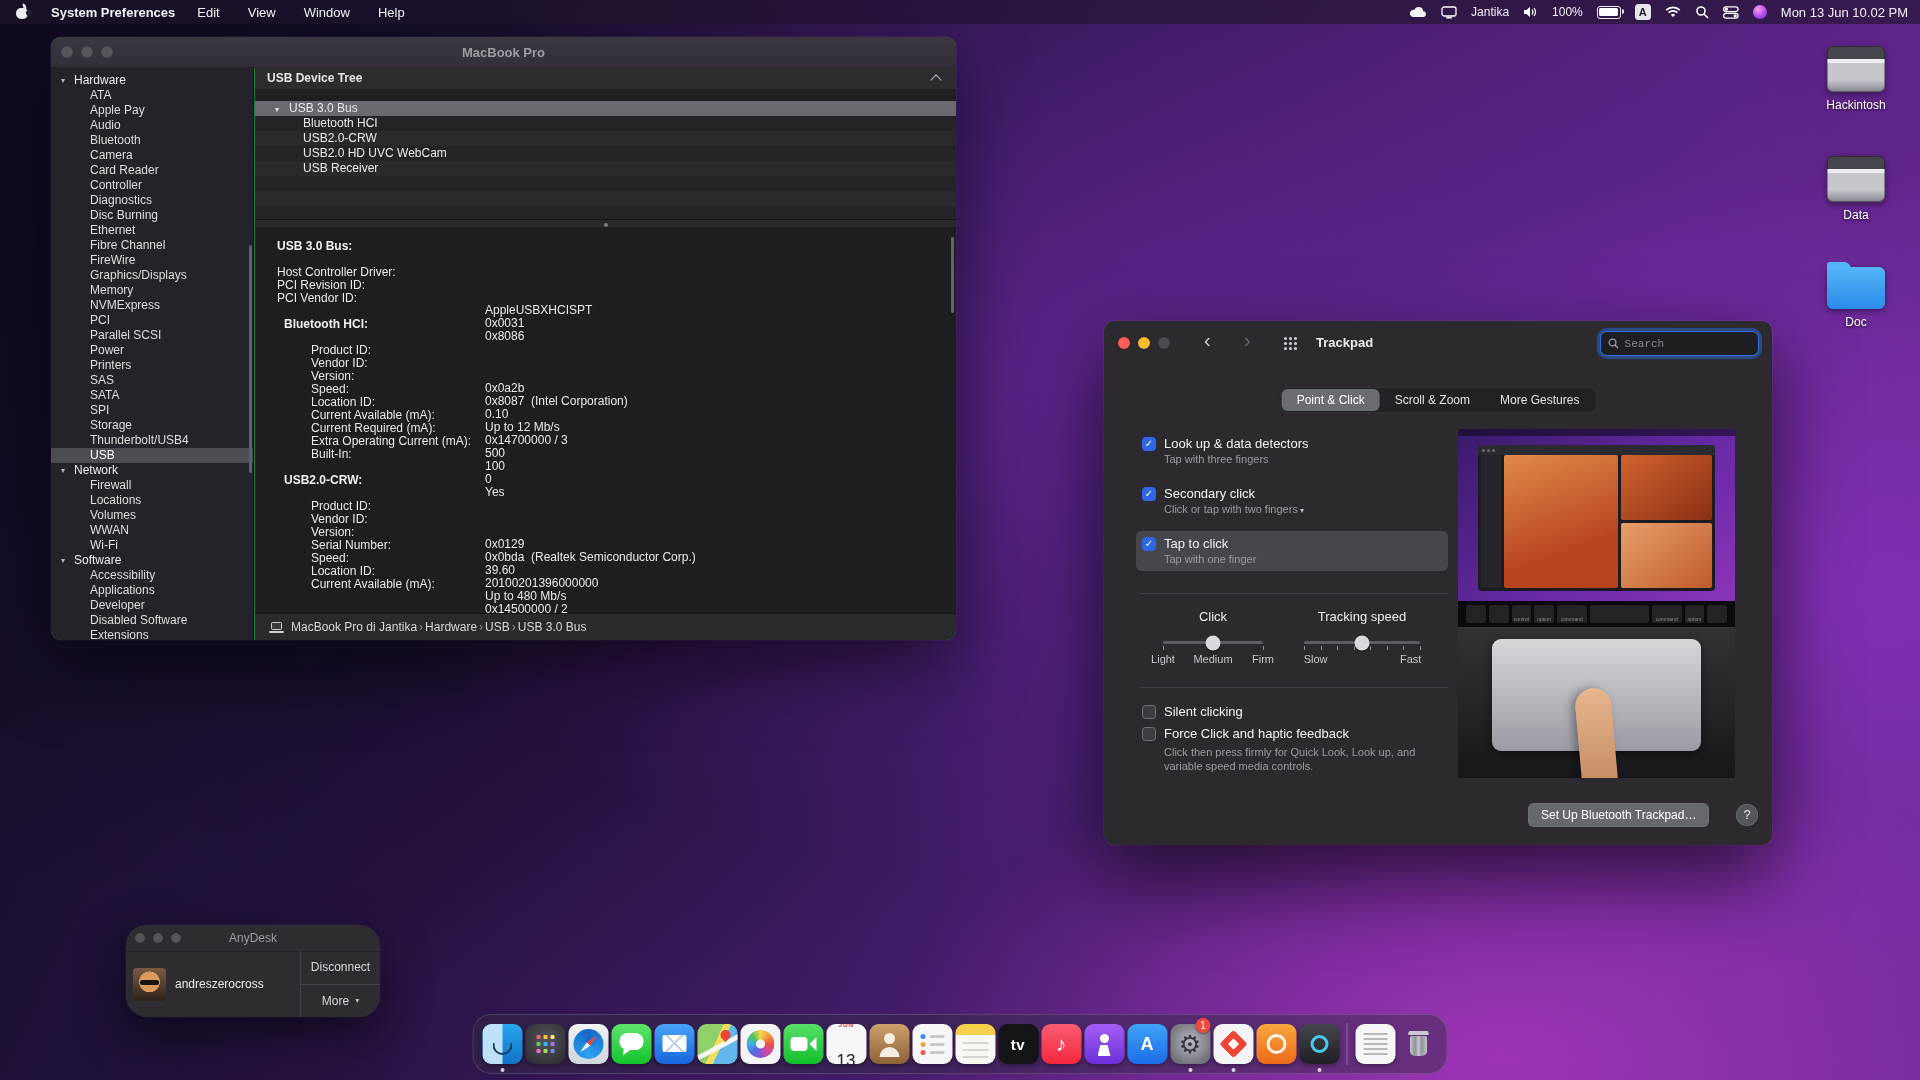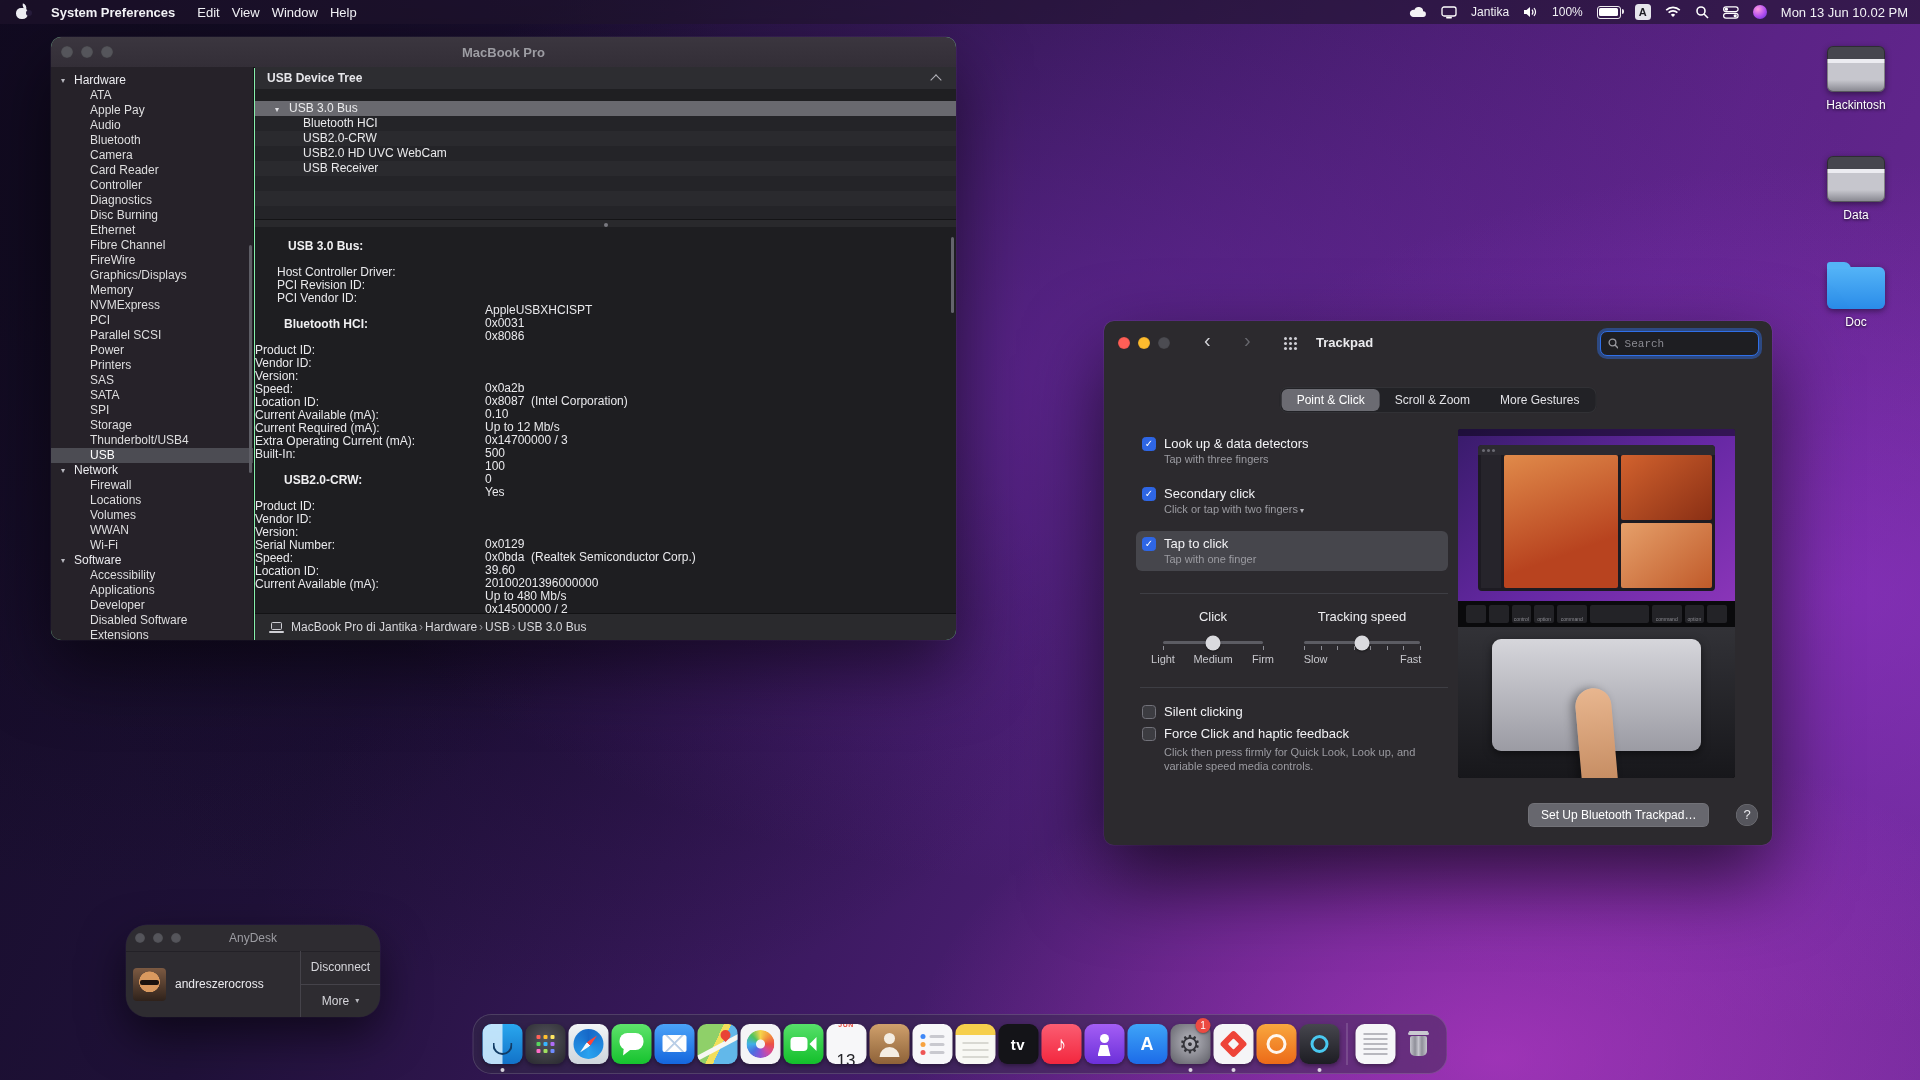--- a/index.html
+++ b/index.html
@@ -8,40 +8,40 @@
     radial-gradient(1250px 720px at 96% 55%, rgba(152,54,208,.55), transparent 60%),
     radial-gradient(1350px 820px at 58% 35%, rgba(120,46,180,.50), transparent 62%),
     radial-gradient(900px 1000px at 6% 18%, rgba(16,10,30,.92), transparent 70%),
     radial-gradient(700px 500px at 30% 60%, rgba(20,10,40,.45), transparent 70%),
     linear-gradient(115deg,#140c26 0%,#1f1138 28%,#3d1a62 52%,#5b2386 74%,#6d2a98 100%);}
 
   
   .menubar{position:absolute;top:0;left:0;right:0;height:24px;background:rgba(30,20,44,.62);display:flex;align-items:center;color:#f1f1f5;font-size:13px;z-index:50;}
   .mb-left{display:flex;align-items:center;gap:22px;padding-left:16px;}
   .mb-app{font-weight:bold;}
-  .mb-menus{display:flex;gap:12px;}
+  .mb-menus{display:flex;gap:28px;}
   .mb-right{margin-left:auto;display:flex;align-items:center;gap:14px;padding-right:12px;}
   .apple{position:relative;width:13px;height:16px;display:inline-block;}
   .apple::before{content:"";position:absolute;left:0;top:4px;width:12px;height:11px;background:#ededf2;border-radius:5px 5px 5.5px 5.5px;}
   .apple::after{content:"";position:absolute;right:-3px;top:6px;width:6px;height:6px;border-radius:50%;background:#261b3a;}
   .apple i{position:absolute;top:0;left:5.5px;width:5px;height:5px;background:#ededf2;border-radius:0 100% 0 100%;transform:rotate(18deg);}
   .batt{width:22px;height:11px;border:1px solid rgba(255,255,255,.9);border-radius:3px;position:relative;}
   .batt::before{content:"";position:absolute;inset:1.5px;background:#fff;border-radius:1.5px;}
   .batt::after{content:"";position:absolute;right:-4px;top:2.5px;width:2px;height:5px;background:rgba(255,255,255,.9);border-radius:0 2px 2px 0;}
   .input-src{width:16px;height:16px;background:#e6e6ec;color:#1c1c22;border-radius:3.5px;font-size:11px;font-weight:bold;display:flex;align-items:center;justify-content:center;}
   .orb{width:14px;height:14px;border-radius:50%;background:radial-gradient(circle at 35% 30%,#ff9ae0,#b14ef0 55%,#5a2ecc);}
   .mb-small{font-size:12px;}
 
   
   .tls{display:flex;gap:8px;}
   .tl{width:12px;height:12px;border-radius:50%;background:#55555b;box-shadow:inset 0 0 1px rgba(0,0,0,.4);}
   .tl.r{background:#ff5f57}.tl.y{background:#febc2e}.tl.dim{background:#4c4c52}
 
   
-  .win-si{position:absolute;left:51px;top:37px;width:905px;height:603px;border-radius:10px;background:#86efac;box-shadow:0 28px 70px rgba(0,0,0,.55),0 0 0 .5px rgba(255,255,255,.10);z-index:10;}
+  .win-si{position:absolute;left:51px;top:37px;width:905px;height:603px;border-radius:10px;background:#15803d;box-shadow:0 28px 70px rgba(0,0,0,.55),0 0 0 .5px rgba(255,255,255,.10);z-index:10;}
   .si-titlebar{position:absolute;top:0;left:0;right:0;height:30px;background:linear-gradient(180deg,#3b363f,#332e37);border-radius:10px 10px 0 0;border-bottom:1px solid #131315;display:flex;align-items:center;justify-content:center;font-size:13px;font-weight:bold;color:#9d9da3;}
   .si-titlebar .tls{position:absolute;left:10px;top:9px;}
   .si-side{position:absolute;left:0;top:30px;bottom:0;width:203px;background:#262229;border-right:1px solid #131315;border-radius:0 0 0 10px;overflow:hidden;padding-top:6px;box-sizing:border-box;}
   .si-group{height:15px;line-height:15px;font-size:12px;color:#ececf0;padding-left:10px;white-space:nowrap;}
   .si-chev{display:inline-block;width:13px;font-size:8px;color:#b8b8bf;vertical-align:1px;}
   .si-item{height:15px;line-height:15px;font-size:12px;color:#dededf;padding-left:39px;white-space:nowrap;}
   .si-item.sel{background:#4c4c53;color:#fff;}
   .s-scroll{position:absolute;right:1px;top:208px;width:3px;height:228px;background:#5e5e66;border-radius:2px;}
   .si-main{position:absolute;left:204px;top:30px;right:0;bottom:0;}
   .si-header{position:absolute;top:0;left:0;right:0;height:22px;background:#2d2d31;border-bottom:1px solid #151517;line-height:22px;padding-left:12px;font-size:12px;font-weight:bold;color:#e6e6ea;}
@@ -50,25 +50,25 @@
   .tree-stripes{position:absolute;top:27px;left:0;right:0;bottom:0;background:repeating-linear-gradient(180deg,#242428 0 15px,#2a2a2e 15px 30px);}
   .tree-row{position:absolute;left:0;right:0;height:15px;line-height:15px;font-size:12px;color:#eaeaec;padding-left:20px;box-sizing:border-box;}
   .tree-row.sel{background:#69696f;}
   .tree-chev{display:inline-block;width:14px;font-size:8px;color:#e0e0e4;}
   .tree-label.lv1{padding-left:28px;}
   .si-split{position:absolute;top:152px;left:0;right:0;height:8px;background:#29292c;border-top:1px solid #141416;border-bottom:1px solid #141416;}
   .si-split::after{content:"";position:absolute;left:50%;top:2.5px;width:4px;height:4px;border-radius:50%;background:#797980;transform:translateX(-50%);}
   .si-details{position:absolute;top:160px;left:0;right:0;bottom:26px;background:#1e1e21;overflow:hidden;padding-top:13px;}
   .d-sec{margin-bottom:13px;}
   .d-head{height:13px;line-height:13px;font-size:12px;font-weight:bold;color:#f0f0f2;margin-bottom:13px;}
-  .d-head.ind0{margin-left:33px;}
+  .d-head.ind0{margin-left:22px;}
   .d-head.ind1{margin-left:29px;}
   .kv{position:relative;height:13px;line-height:13px;font-size:12px;color:#e9e9ec;}
   .kv.ind0 .kv-l{margin-left:22px;}
-  .kv.ind1 .kv-l{}
+  .kv.ind1 .kv-l{margin-left:56px;}
   .kv-l{display:inline-block;}
   .kv-v{position:absolute;left:230px;white-space:pre;margin-top:38px;}
   .d-scroll{position:absolute;right:2px;top:170px;width:3px;height:76px;background:#64646c;border-radius:2px;}
   .si-status{position:absolute;bottom:0;left:0;right:0;height:26px;background:#2a2a2d;border-top:1px solid #131315;display:flex;align-items:center;gap:7px;padding-left:14px;font-size:12px;color:#d8d8dc;border-radius:0 0 10px 0;}
   .laptop{width:15px;height:11px;position:relative;flex:none;}
   .laptop::before{content:"";position:absolute;left:2px;top:0;right:2px;height:8px;border:1px solid #cfcfd5;border-radius:1.5px;background:#3a3a3f;box-sizing:border-box;}
   .laptop::after{content:"";position:absolute;left:0;right:0;bottom:0;height:2px;background:#cfcfd5;border-radius:1px;}
   .path-sep{color:#909096;margin:0 2px;}
 
   

